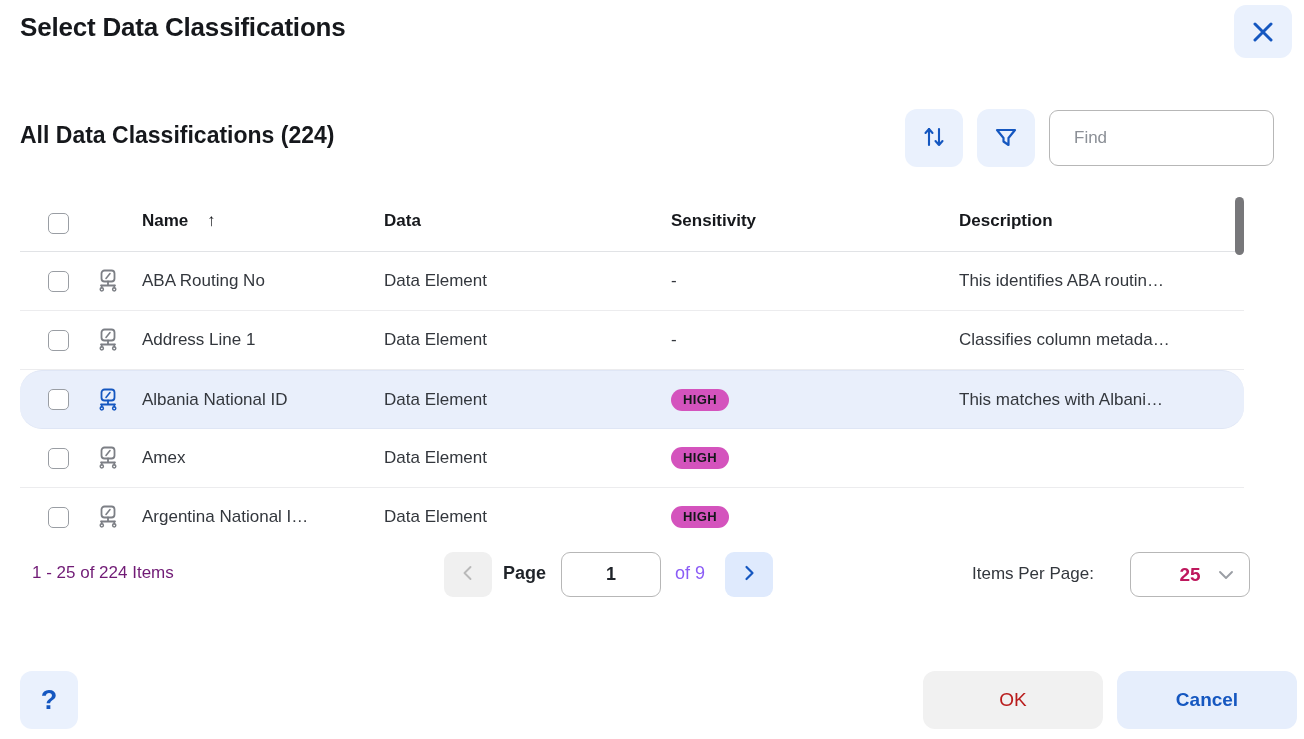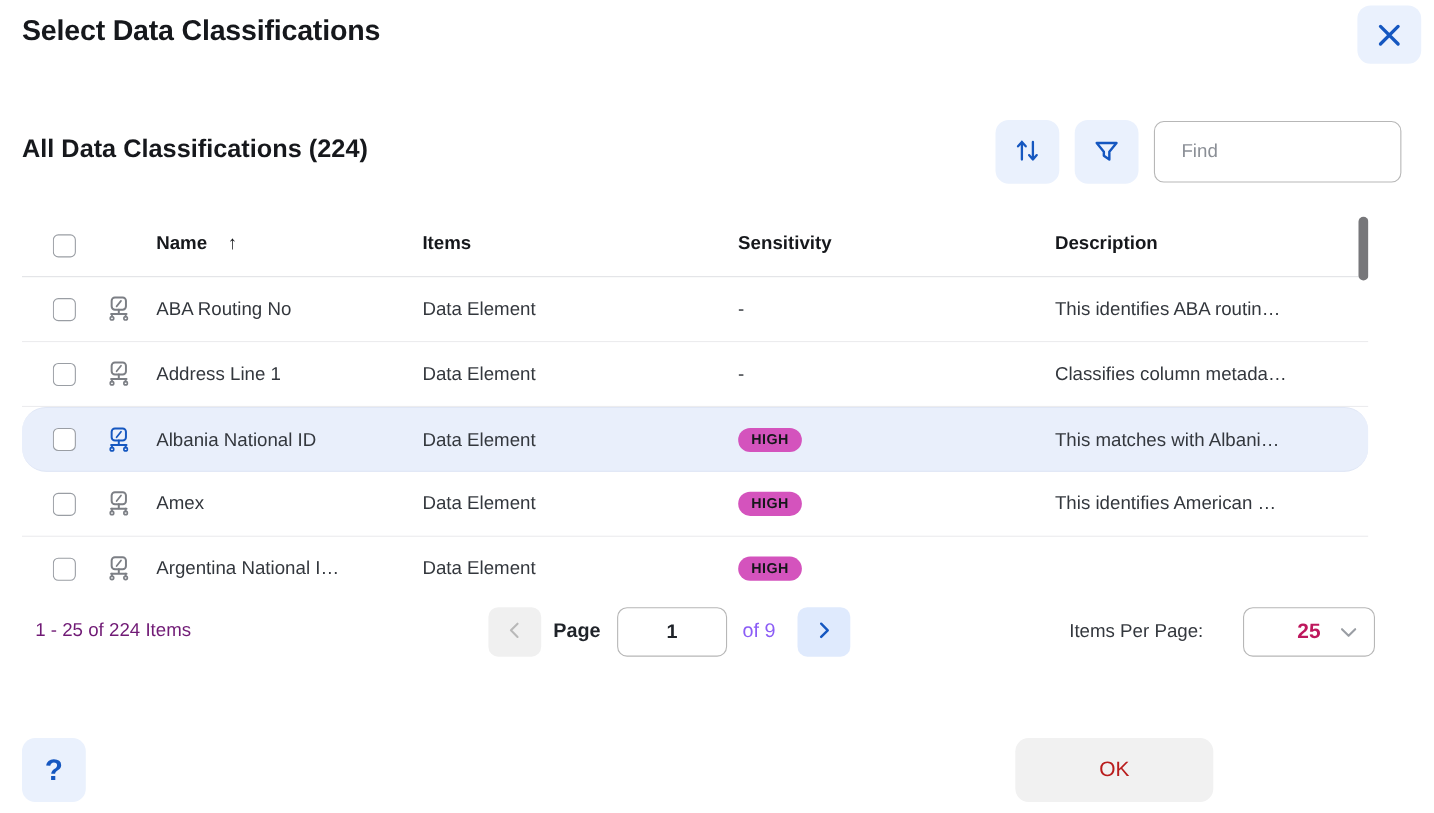--- a/index.html
+++ b/index.html
@@ -311,21 +311,21 @@
   <div class="table-wrap">
 
     <div class="thead">
       <div class="cell c-check" style="height:57px;">
         <span class="cb"></span>
       </div>
       <div class="th" style="left:122px;">
         <span>Name</span>
         <span style="margin-left:14px;font-weight:normal;">↑</span>
       </div>
-      <div class="th" style="left:364px;">Items</div>
+      <div class="th" style="left:364px;">Data</div>
       <div class="th" style="left:651px;">Sensitivity</div>
       <div class="th" style="left:939px;">Description</div>
     </div>
 
     <div id="rows-host">
         <div class="row">
           <div class="cell c-check">
             <span class="cb"></span>
           </div>
           <div class="cell c-icon">
@@ -407,21 +407,20 @@
               <path d="M19.2 17.5 V20" stroke="#7c7f85" stroke-width="1.6" stroke-linecap="round"></path>
               <circle cx="6.8" cy="21.3" r="1.6" stroke="#7c7f85" stroke-width="1.5"></circle>
               <circle cx="19.2" cy="21.3" r="1.6" stroke="#7c7f85" stroke-width="1.5"></circle>
             </svg>
           </div>
           <div class="cell c-name">Amex</div>
           <div class="cell c-type">Data Element</div>
           <div class="cell c-sens">
             <span class="badge">HIGH</span>
           </div>
-          <div class="cell c-desc">This identifies American …</div>
         </div>
         <div class="row">
           <div class="cell c-check">
             <span class="cb"></span>
           </div>
           <div class="cell c-icon">
             <svg width="26" height="26" viewBox="0 0 26 26" fill="none">
               <rect x="6.5" y="2.5" width="13" height="11" rx="3" stroke="#7c7f85" stroke-width="1.8"></rect>
               <path d="M11 10.5 L15 5.5" stroke="#7c7f85" stroke-width="1.6" stroke-linecap="round"></path>
               <path d="M13 13.5 L13 17" stroke="#7c7f85" stroke-width="1.8" stroke-linecap="round"></path>
@@ -478,14 +477,15 @@
         <path d="M3 4 L9 10 L15 4" stroke="#9a9ea4" stroke-width="1.9" stroke-linecap="round" stroke-linejoin="round"></path>
       </svg>
     </span>
   </div>
 
   <button class="help-btn">
     <span>?</span>
   </button>
 
   <button class="footer-btn" id="ok-button">OK</button>
+  <button class="footer-btn" id="cancel-button">Cancel</button>
 
 </div>
 
 </body></html>

